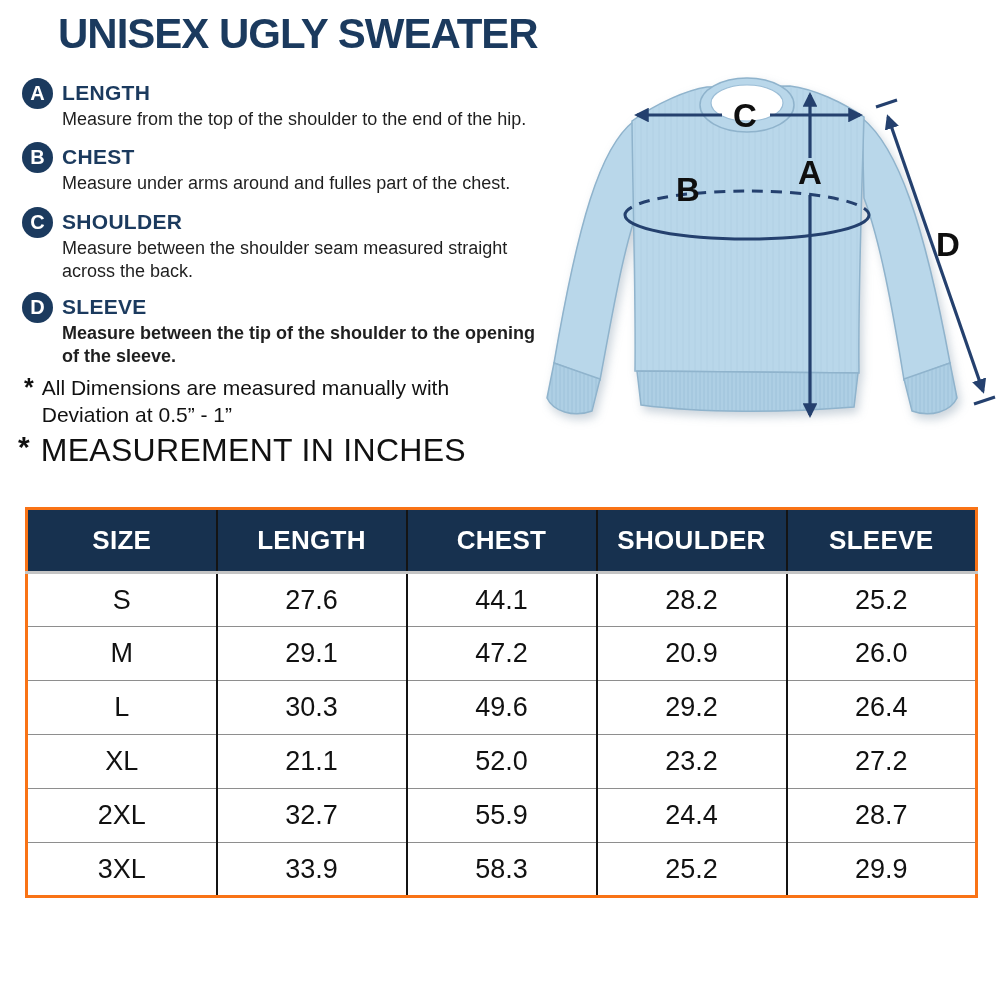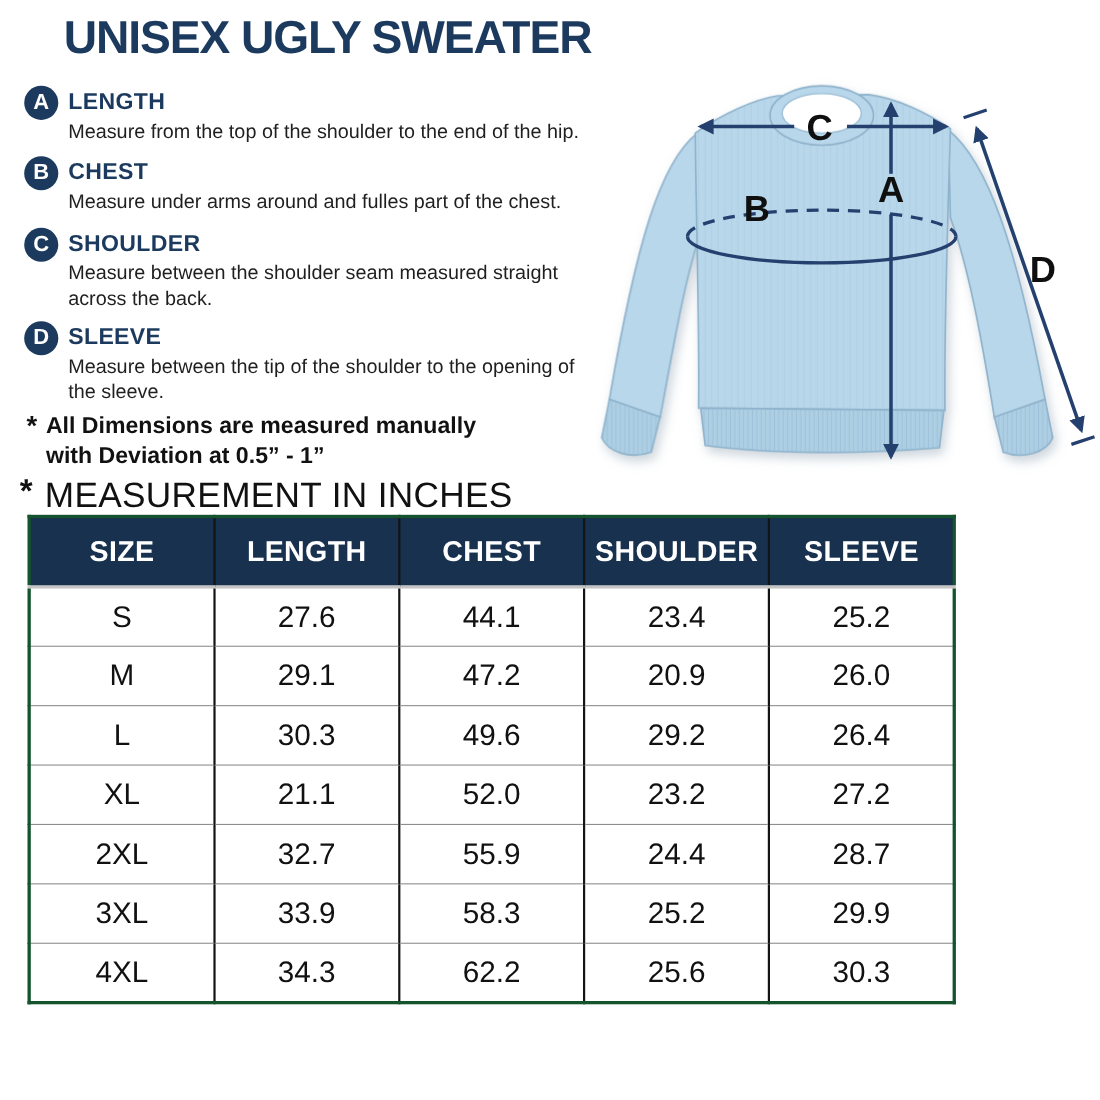--- a/index.html
+++ b/index.html
@@ -14,32 +14,32 @@
   #item-b { top:142px; }
   #item-c { top:207px; }
   #item-d { top:292px; }
   .badge { width:31px; height:31px; border-radius:50%; background:#1b3a5e;
     color:#fff; font-weight:700; font-size:20px; display:flex;
     align-items:center; justify-content:center; flex:0 0 31px; }
   .m-heading { font-size:21px; font-weight:700; color:#1b3a5e;
     letter-spacing:0.3px; padding-top:4px; line-height:1.05; }
   .m-desc { font-size:18px; color:#1f1f1f; line-height:1.25; margin-top:4px; max-width:510px; }
   #item-c .m-desc { max-width:450px; }
-  #item-d .m-desc { max-width:480px; }
+  #item-d .m-desc { max-width:480px;font-weight:bold; }
 
   .note { position:absolute; left:24px; top:374px; display:flex; gap:8px; }
   .note .star { font-size:25px; font-weight:700; color:#111; line-height:1.1; }
-  .note .note-text { font-size:21px; color:#111; line-height:1.3; max-width:435px;font-weight:bold; }
+  .note .note-text { font-size:21px; color:#111; line-height:1.3; max-width:435px; }
 
   .units { position:absolute; left:18px; top:430px; display:flex; gap:11px; }
   .units .star { font-size:30px; font-weight:700; color:#111; line-height:1.1; }
   .units .units-text { font-size:32px; color:#111; letter-spacing:0.3px; padding-top:2px; }
 
-  table.size-table { position:absolute; left:25px; top:468px; width:844px;
-    border-collapse:collapse; table-layout:fixed; border:3px solid #14532d; }
+  table.size-table { position:absolute; left:25px; top:507px; width:953px;
+    border-collapse:collapse; table-layout:fixed; border:3px solid #f97316; }
   table.size-table th { background:#17314f; color:#ffffff; font-size:26px;
     font-weight:700; height:64px; text-align:center;
     border-left:2px solid #141414; border-bottom:3px solid #c4c4c4; letter-spacing:0.3px; }
   table.size-table th:first-child { border-left:none; }
   table.size-table td { height:54px; text-align:center; font-size:27px; color:#111;
     border-left:2px solid #141414; border-top:1px solid #8e8e8e; background:#fff; }
   table.size-table td:first-child { border-left:none; }
   table.size-table tr:first-child td { border-top:none; }
 
   .sweater-wrap { position:absolute; left:542px; top:63px; width:460px; height:425px; }
@@ -164,21 +164,21 @@
         <th>CHEST</th>
         <th>SHOULDER</th>
         <th>SLEEVE</th>
       </tr>
   </thead>
   <tbody>
       <tr>
         <td>S</td>
         <td>27.6</td>
         <td>44.1</td>
-        <td>23.4</td>
+        <td>28.2</td>
         <td>25.2</td>
       </tr>
       <tr>
         <td>M</td>
         <td>29.1</td>
         <td>47.2</td>
         <td>20.9</td>
         <td>26.0</td>
       </tr>
       <tr>
@@ -202,21 +202,14 @@
         <td>24.4</td>
         <td>28.7</td>
       </tr>
       <tr>
         <td>3XL</td>
         <td>33.9</td>
         <td>58.3</td>
         <td>25.2</td>
         <td>29.9</td>
       </tr>
-      <tr>
-        <td>4XL</td>
-        <td>34.3</td>
-        <td>62.2</td>
-        <td>25.6</td>
-        <td>30.3</td>
-      </tr>
     </tbody>
 </table>
 
 </body></html>

